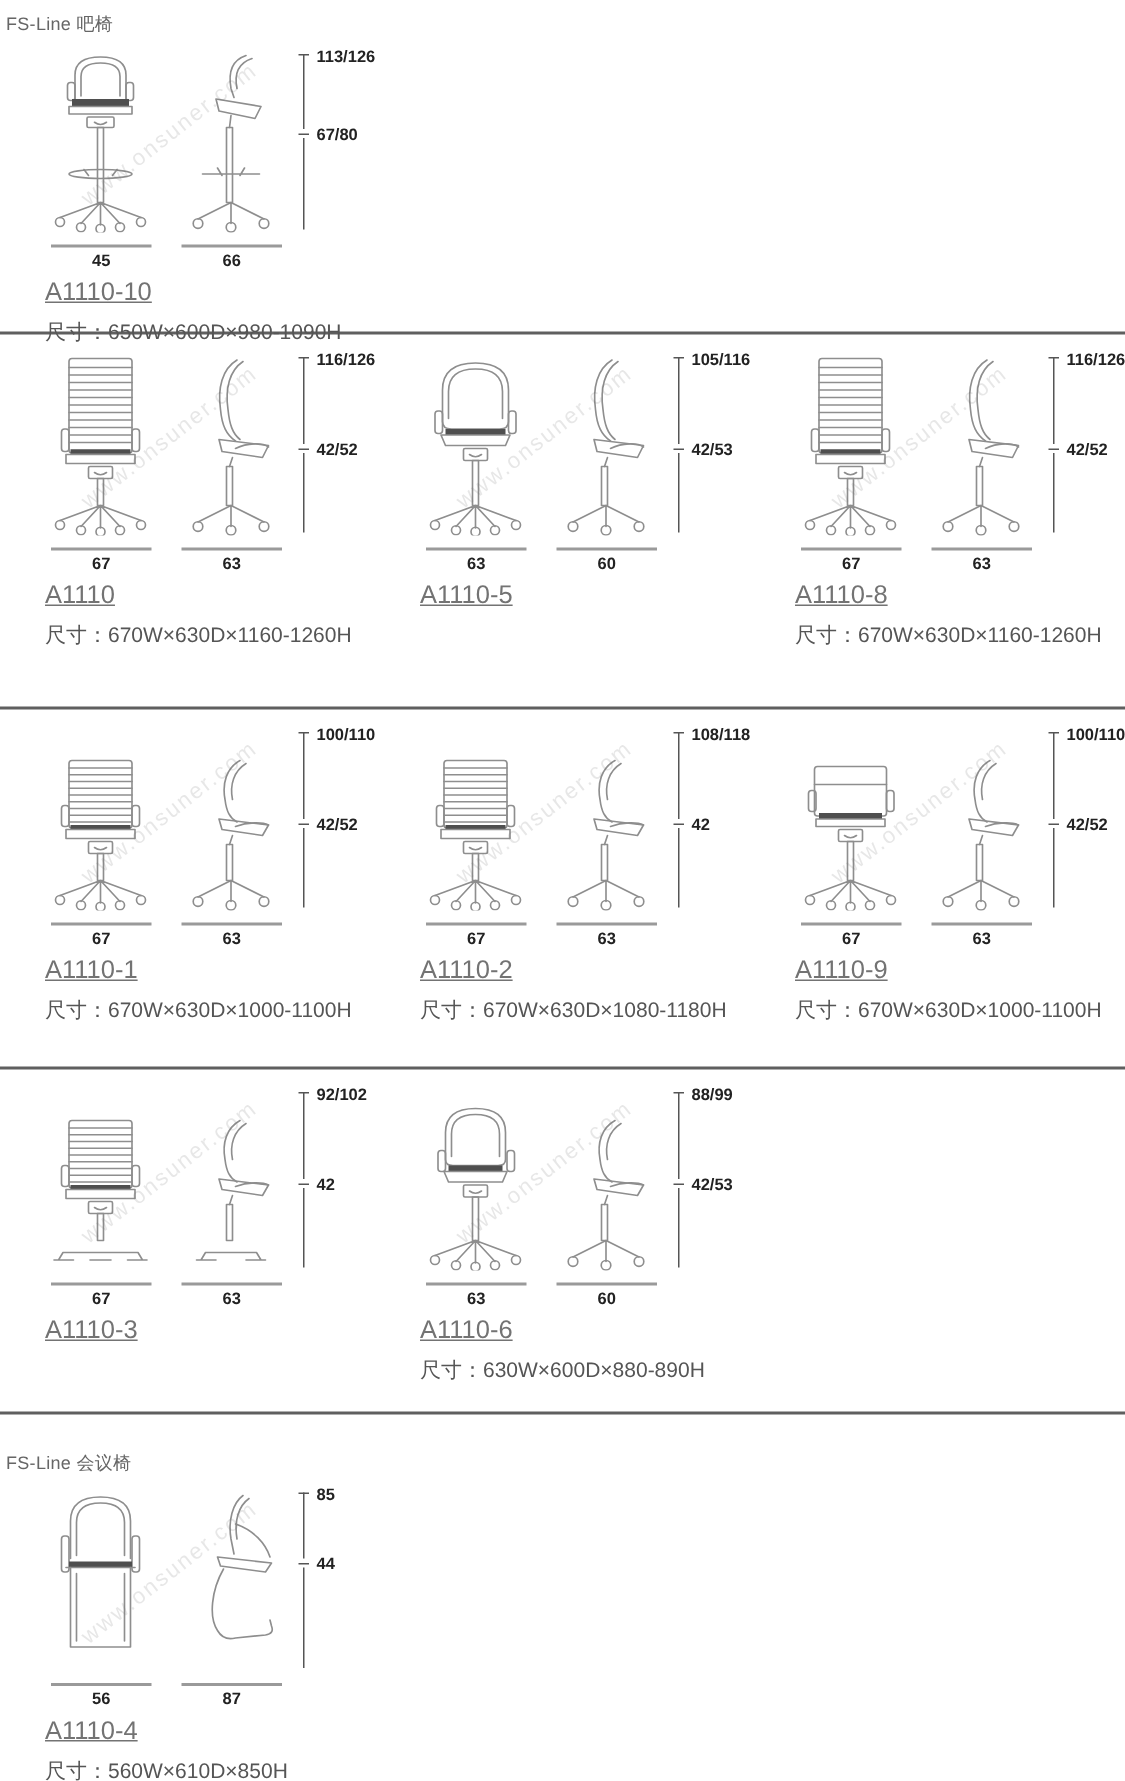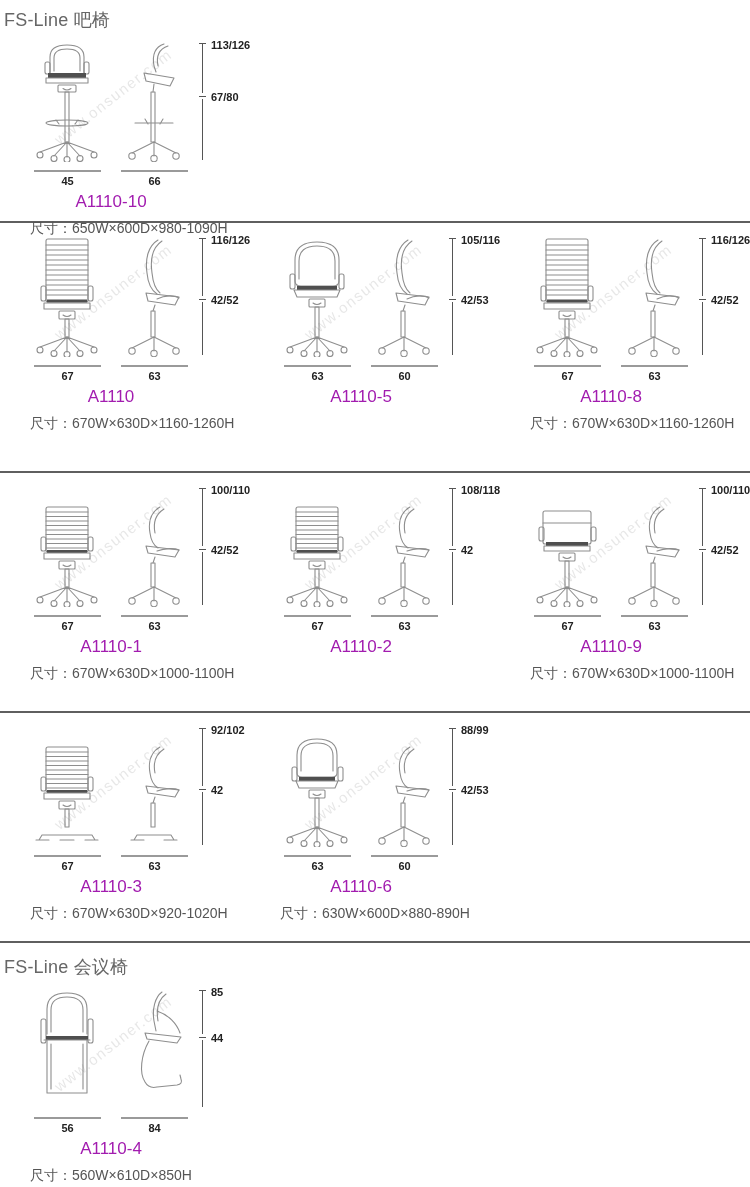--- a/index.html
+++ b/index.html
@@ -5,23 +5,23 @@
   html,body{margin:0;padding:0;background:#fff;}
   body{width:750px;height:1187px;font-family:"Liberation Sans","DejaVu Sans",sans-serif;color:#555;overflow:hidden;}
   .page{width:750px;height:1187px;box-sizing:border-box;}
 
   .section{box-sizing:border-box;position:relative;padding:6px 0 0 4px;}
   .section.bordered{border-bottom:2px solid #5f5f5f;}
   .s1{height:223px;}
   .s2{height:250px;padding-top:14px;}
   .s3{height:240px;padding-top:14px;}
   .s4{height:230px;padding-top:14px;}
-  .s5{height:244px;padding-top:10px;}
-
-  .section-title{font-size:18px;color:#666;margin:2px 0 10px 0;letter-spacing:.2px;}
+  .s5{height:244px;padding-top:22px;}
+
+  .section-title{font-size:12px;color:#666;margin:2px 0 10px 0;letter-spacing:.2px;}
 
   .row{display:flex;gap:28px;padding-left:26px;}
   .item{width:222px;position:relative;flex:none;}
 
   .draw-row{display:flex;height:120px;position:relative;}
   .cdraw{width:75px;height:120px;flex:none;}
   .cdraw.front{margin-right:12px;}
   .dims{position:relative;width:58px;height:120px;margin-left:5px;flex:none;--seat:60px;}
   .s1 .dims{--seat:52px;}
   .s5 .dims{--seat:46px;}
@@ -37,21 +37,21 @@
 
   .watermark{position:absolute;left:-2px;top:46px;width:170px;text-align:center;
     transform:rotate(-38deg);color:rgba(110,110,110,.17);font-size:15px;letter-spacing:1.5px;pointer-events:none;}
 
   .width-row{display:flex;margin-top:8px;}
   .wcol{width:75px;text-align:center;flex:none;}
   .wcol.first{margin-right:12px;}
   .wbar{height:2px;background:#9a9a9a;margin:0 4px;}
   .wlabel{font-size:11px;font-weight:bold;color:#222;margin-top:3px;}
 
-  .model{width:162px;text-align:center;font-size:17px;color:#a21caf;margin-top:5px;}
+  .model{width:162px;font-size:17px;color:#737373;margin-top:5px;text-decoration:underline;}
   .size{font-size:14px;color:#555;margin-top:8px;white-space:nowrap;}
 
   
   g.ln *{stroke:#8e8e8e;fill:none;stroke-width:1.1;stroke-linecap:round;stroke-linejoin:round;}
   g.ln .dk{fill:#4f4f4f;stroke:none;}
   .defs-holder{position:absolute;width:0;height:0;overflow:hidden;}
 </style>
 </head>
 <body>
 
@@ -392,20 +392,21 @@
           <div class="wcol first">
               <div class="wbar"></div>
               <div class="wlabel">67</div>
             </div>
           <div class="wcol">
               <div class="wbar"></div>
               <div class="wlabel">63</div>
             </div>
         </div>
         <div class="model">A1110-2</div>
+        <div class="size">尺寸：670W×630D×1080-1180H</div>
       </div>
       <div class="item">
         <div class="draw-row">
           <svg class="cdraw front" viewBox="0 0 75 120">
               <use href="#f-low"></use>
               <use href="#base-star-f"></use>
             </svg>
           <svg class="cdraw" viewBox="0 0 75 120">
               <use href="#s-mid"></use>
               <use href="#base-star-s"></use>
@@ -462,21 +463,20 @@
           <div class="wcol first">
               <div class="wbar"></div>
               <div class="wlabel">67</div>
             </div>
           <div class="wcol">
               <div class="wbar"></div>
               <div class="wlabel">63</div>
             </div>
         </div>
         <div class="model">A1110-3</div>
-        <div class="size">尺寸：670W×630D×920-1020H</div>
       </div>
       <div class="item">
         <div class="draw-row">
           <svg class="cdraw front" viewBox="0 0 75 120">
               <use href="#f-small"></use>
               <use href="#base-star-f"></use>
             </svg>
           <svg class="cdraw" viewBox="0 0 75 120">
               <use href="#s-mid"></use>
               <use href="#base-star-s"></use>
@@ -528,21 +528,21 @@
           </div>
           <div class="watermark">www.onsuner.com</div>
         </div>
         <div class="width-row">
           <div class="wcol first">
               <div class="wbar"></div>
               <div class="wlabel">56</div>
             </div>
           <div class="wcol">
               <div class="wbar"></div>
-              <div class="wlabel">84</div>
+              <div class="wlabel">87</div>
             </div>
         </div>
         <div class="model">A1110-4</div>
         <div class="size">尺寸：560W×610D×850H</div>
       </div>
     </div>
   </div>
 
 </div>
 

